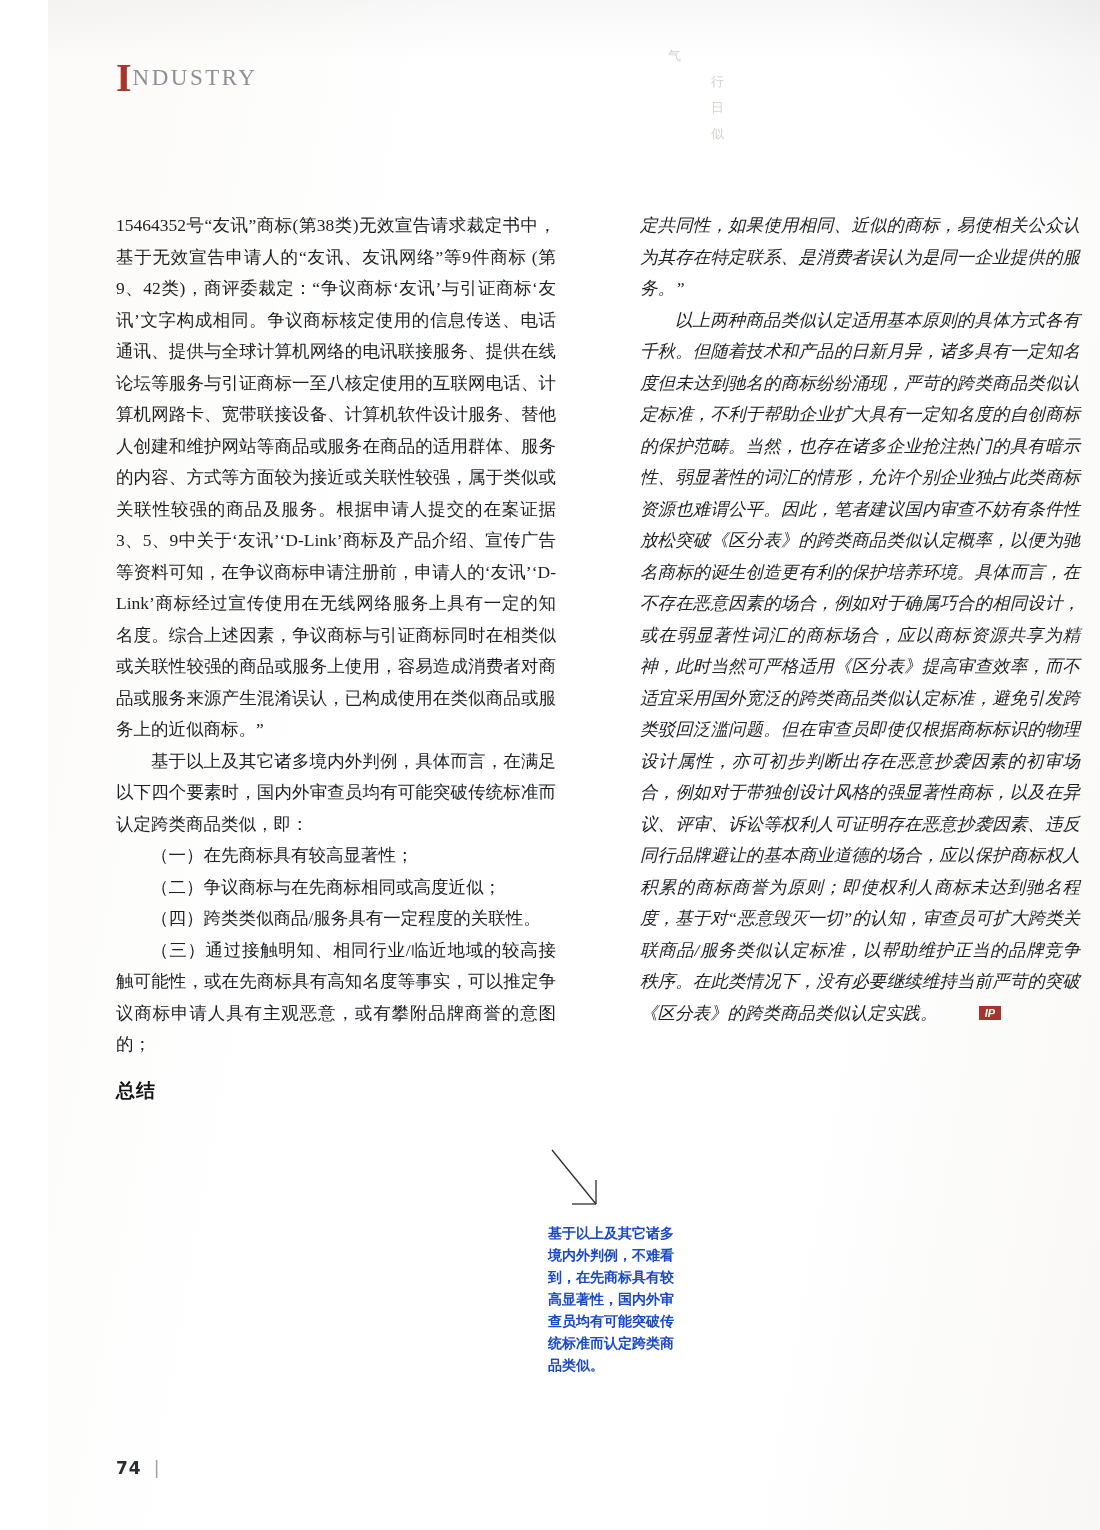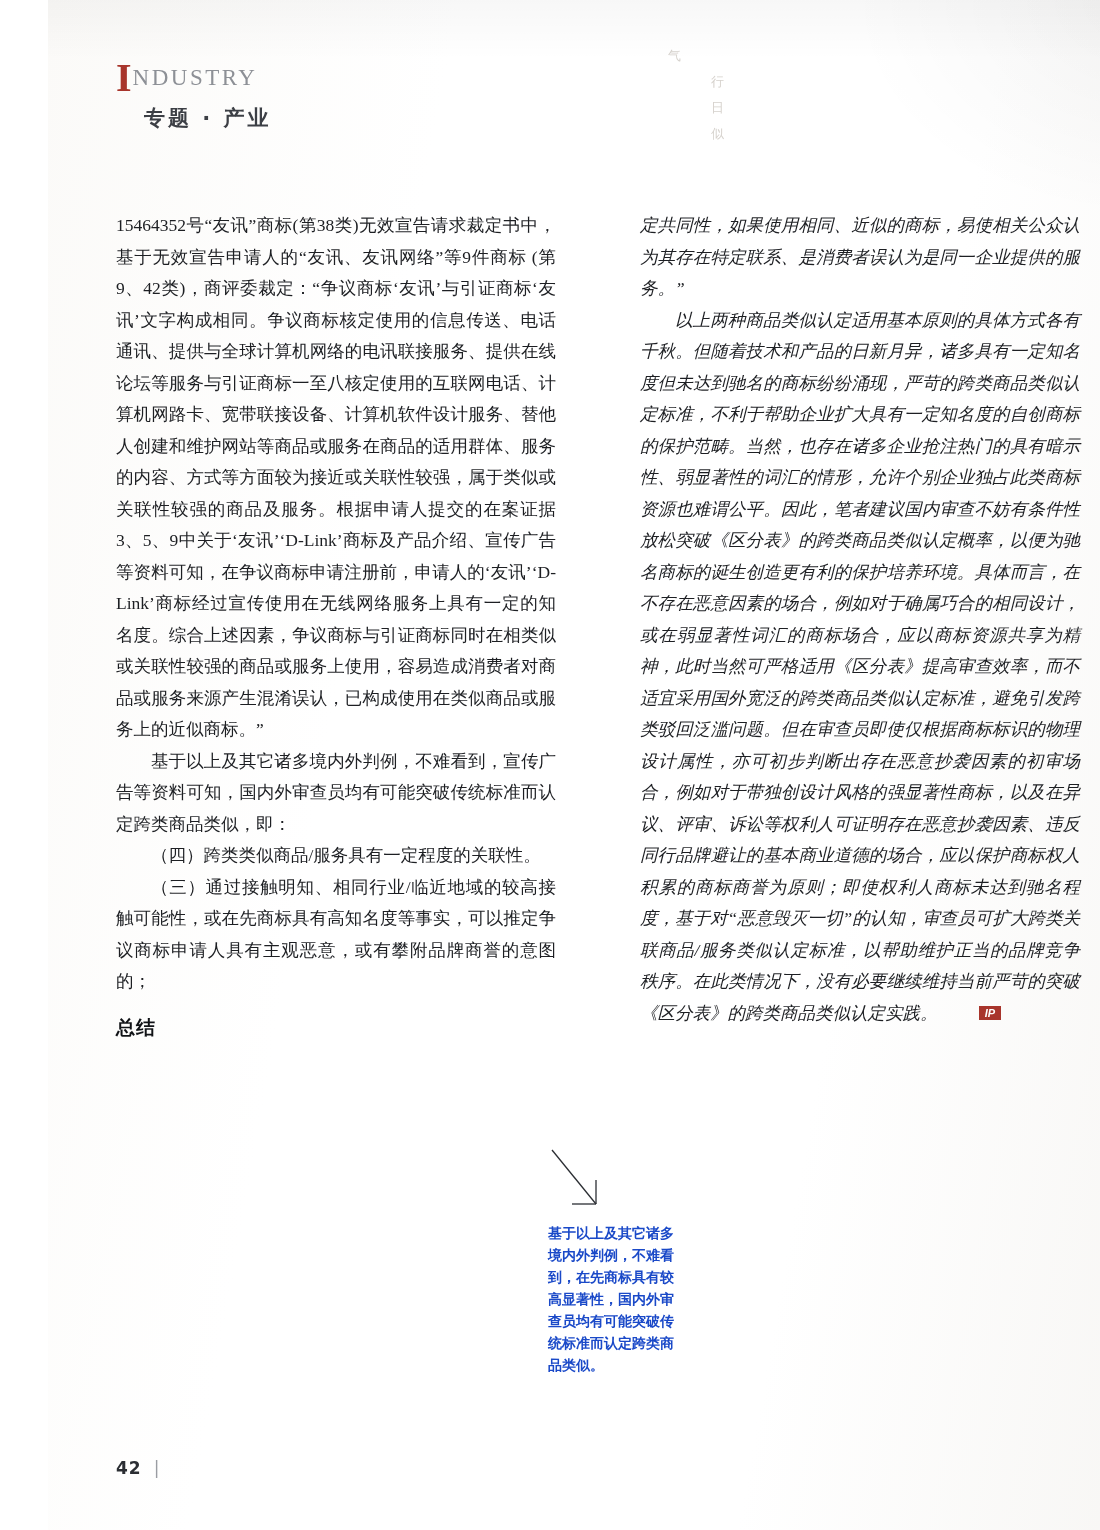--- a/index.html
+++ b/index.html
@@ -158,31 +158,32 @@
 </head>
 <body>
 
 <div class="page">
 
   <div class="scan-shade"></div>
   <div class="scan-shade2"></div>
 
   <div class="masthead">
     <div class="masthead-line1"><span class="drop">I</span><span>NDUSTRY</span></div>
-    <div class="masthead-line2">专题 · 产业</div>
   </div>
 
   <div class="smudge" style="left:620px; top:48px;">气</div>
   <div class="smudge" style="left:663px; top:74px;">行</div>
   <div class="smudge" style="left:663px; top:100px;">日</div>
   <div class="smudge" style="left:663px; top:126px;">似</div>
 
   <div class="col col-left">
     <p class="noind">15464352号“友讯”商标(第38类)无效宣告请求裁定书中，基于无效宣告申请人的“友讯、友讯网络”等9件商标 (第9、42类)，商评委裁定：“争议商标‘友讯’与引证商标‘友讯’文字构成相同。争议商标核定使用的信息传送、电话通讯、提供与全球计算机网络的电讯联接服务、提供在线论坛等服务与引证商标一至八核定使用的互联网电话、计算机网路卡、宽带联接设备、计算机软件设计服务、替他人创建和维护网站等商品或服务在商品的适用群体、服务的内容、方式等方面较为接近或关联性较强，属于类似或关联性较强的商品及服务。根据申请人提交的在案证据3、5、9中关于‘友讯’‘D-Link’商标及产品介绍、宣传广告等资料可知，在争议商标申请注册前，申请人的‘友讯’‘D-Link’商标经过宣传使用在无线网络服务上具有一定的知名度。综合上述因素，争议商标与引证商标同时在相类似或关联性较强的商品或服务上使用，容易造成消费者对商品或服务来源产生混淆误认，已构成使用在类似商品或服务上的近似商标。”</p>
-    <p class="ind">基于以上及其它诸多境内外判例，不难看到，宣传广告等资料可知，国内外审查员均有可能突破传统标准而认定跨类商品类似，即：</p>
+    <p class="ind">基于以上及其它诸多境内外判例，具体而言，在满足以下四个要素时，国内外审查员均有可能突破传统标准而认定跨类商品类似，即：</p>
+    <p class="ind">（一）在先商标具有较高显著性；</p>
+    <p class="ind">（二）争议商标与在先商标相同或高度近似；</p>
     <p class="ind">（四）跨类类似商品/服务具有一定程度的关联性。</p>
     <p class="ind">（三）通过接触明知、相同行业/临近地域的较高接触可能性，或在先商标具有高知名度等事实，可以推定争议商标申请人具有主观恶意，或有攀附品牌商誉的意图的；</p>
     <div class="sect-title">总结</div>
   </div>
 
   <div class="col col-right">
     <p class="noind">定共同性，如果使用相同、近似的商标，易使相关公众认为其存在特定联系、是消费者误认为是同一企业提供的服务。”</p>
     <p class="ind"><span>以上两种商品类似认定适用基本原则的具体方式各有千秋。但随着技术和产品的日新月异，诸多具有一定知名度但未达到驰名的商标纷纷涌现，严苛的跨类商品类似认定标准，不利于帮助企业扩大具有一定知名度的自创商标的保护范畴。当然，也存在诸多企业抢注热门的具有暗示性、弱显著性的词汇的情形，允许个别企业独占此类商标资源也难谓公平。因此，笔者建议国内审查不妨有条件性放松突破《区分表》的跨类商品类似认定概率，以便为驰名商标的诞生创造更有利的保护培养环境。具体而言，在不存在恶意因素的场合，例如对于确属巧合的相同设计，或在弱显著性词汇的商标场合，应以商标资源共享为精神，此时当然可严格适用《区分表》提高审查效率，而不适宜采用国外宽泛的跨类商品类似认定标准，避免引发跨类驳回泛滥问题。但在审查员即使仅根据商标标识的物理设计属性，亦可初步判断出存在恶意抄袭因素的初审场合，例如对于带独创设计风格的强显著性商标，以及在异议、评审、诉讼等权利人可证明存在恶意抄袭因素、违反同行品牌避让的基本商业道德的场合，应以保护商标权人积累的商标商誉为原则；即使权利人商标未达到驰名程度，基于对“恶意毁灭一切”的认知，审查员可扩大跨类关联商品/服务类似认定标准，以帮助维护正当的品牌竞争秩序。在此类情况下，没有必要继续维持当前严苛的突破《区分表》的跨类商品类似认定实践。</span><span class="endmark"><svg width="22" height="16" viewBox="0 0 22 16">
             <rect x="0" y="1" width="22" height="14" fill="#a8352c"></rect>
             <text x="11" y="12" font-size="11" font-family="Liberation Sans, sans-serif" fill="#ffffff" text-anchor="middle" font-weight="bold">IP</text>
@@ -193,16 +194,16 @@
     <svg width="70" height="72" viewBox="0 0 70 72">
       <line x1="4" y1="2" x2="48" y2="56" stroke="#2b2e33" stroke-width="1.3"></line>
       <line x1="48" y1="56" x2="48" y2="32" stroke="#2b2e33" stroke-width="1.3"></line>
       <line x1="48" y1="56" x2="24" y2="56" stroke="#2b2e33" stroke-width="1.3"></line>
     </svg>
   </div>
 
   <div class="annot">基于以上及其它诸多境内外判例，不难看到，在先商标具有较高显著性，国内外审查员均有可能突破传统标准而认定跨类商品类似。</div>
 
   <div class="footer">
-    <span>42</span><span class="sep">|</span>
+    <span>74</span><span class="sep">|</span>
   </div>
 
 </div>
 
 </body></html>

